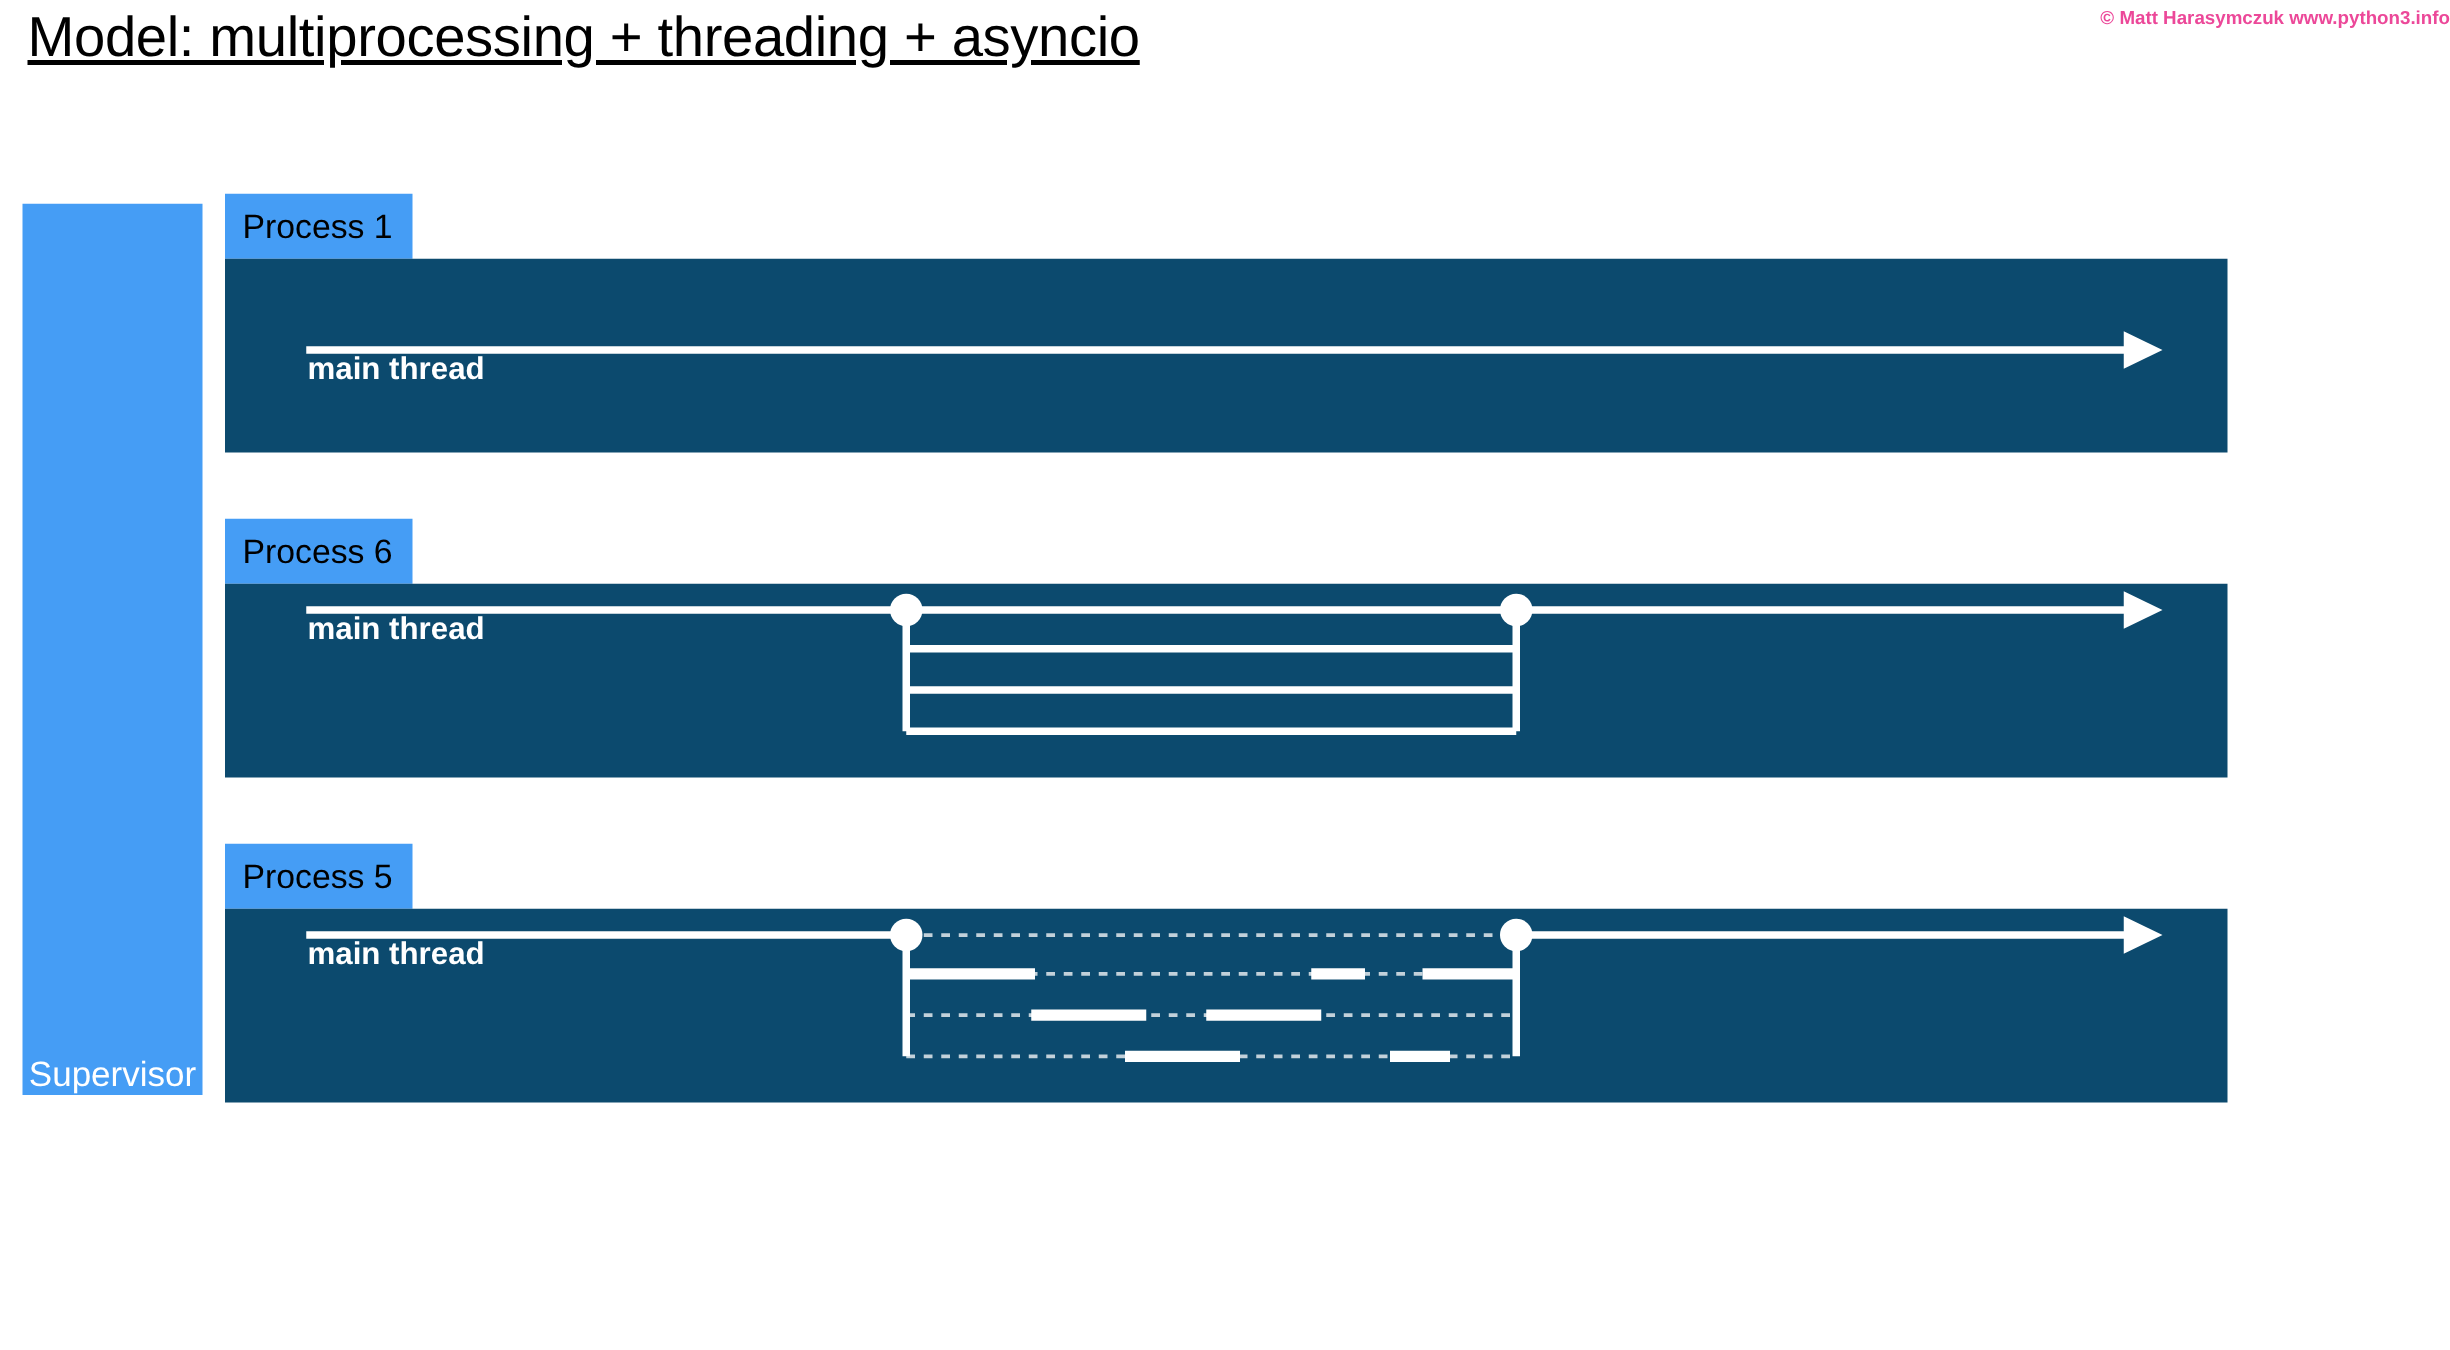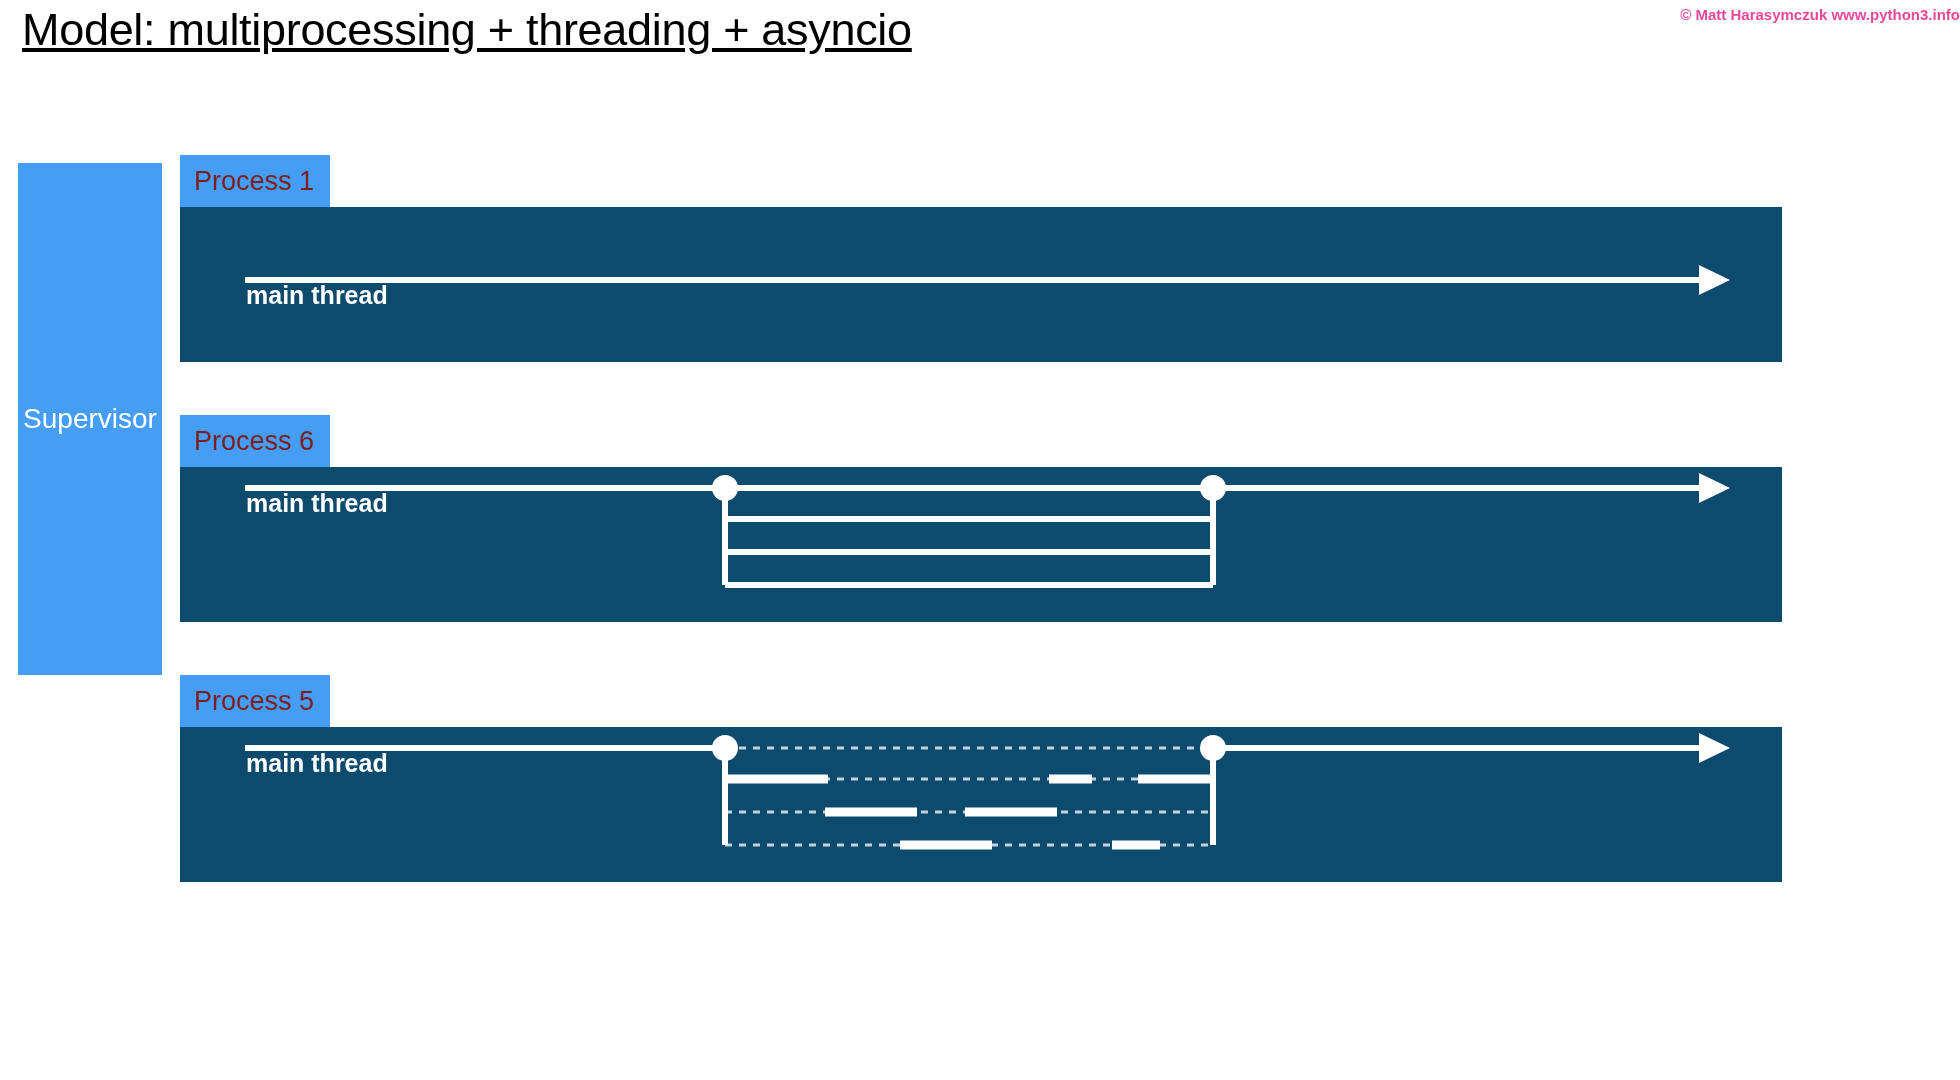--- a/index.html
+++ b/index.html
@@ -38,24 +38,24 @@
     color: #ec4899;
     white-space: nowrap;
   }
 
   
   #supervisor-box {
     position: absolute;
     left: 18px;
     top: 163px;
     width: 144px;
-    height: 512px;
+    height: 713px;
     background: #459DF5;
     display: flex;
-    align-items: center;
+    align-items: flex-end;
     justify-content: center;
   }
   #supervisor-label {
     color: #ffffff;
     font-size: 28px;
     font-weight: 400;
     white-space: nowrap;
   }
 
   
@@ -69,21 +69,21 @@
     top: 0;
     width: 150px;
     height: 52px;
     background: #459DF5;
     box-sizing: border-box;
     padding-left: 14px;
     display: flex;
     align-items: center;
   }
   .process-tab-label {
-    color: #7f1d1d;
+    color: #000000;
     font-size: 27px;
     font-weight: 400;
     white-space: nowrap;
   }
   .process-body {
     position: absolute;
     left: 0;
     top: 52px;
     width: 1602px;
     background: #0c4a6e;

